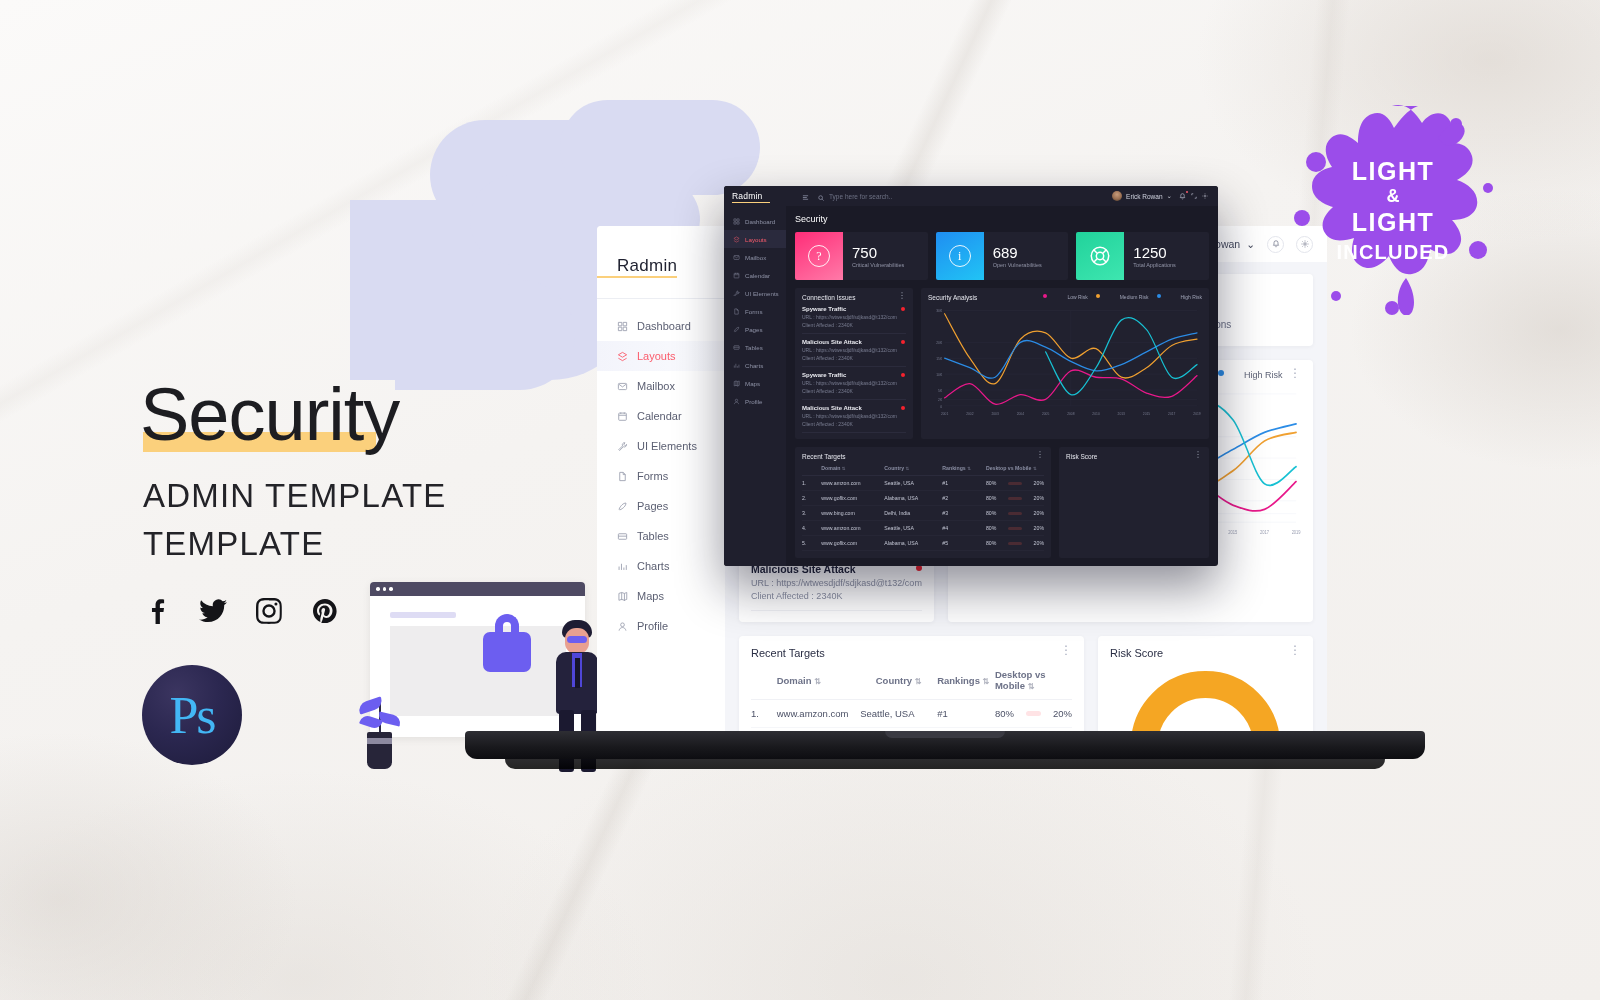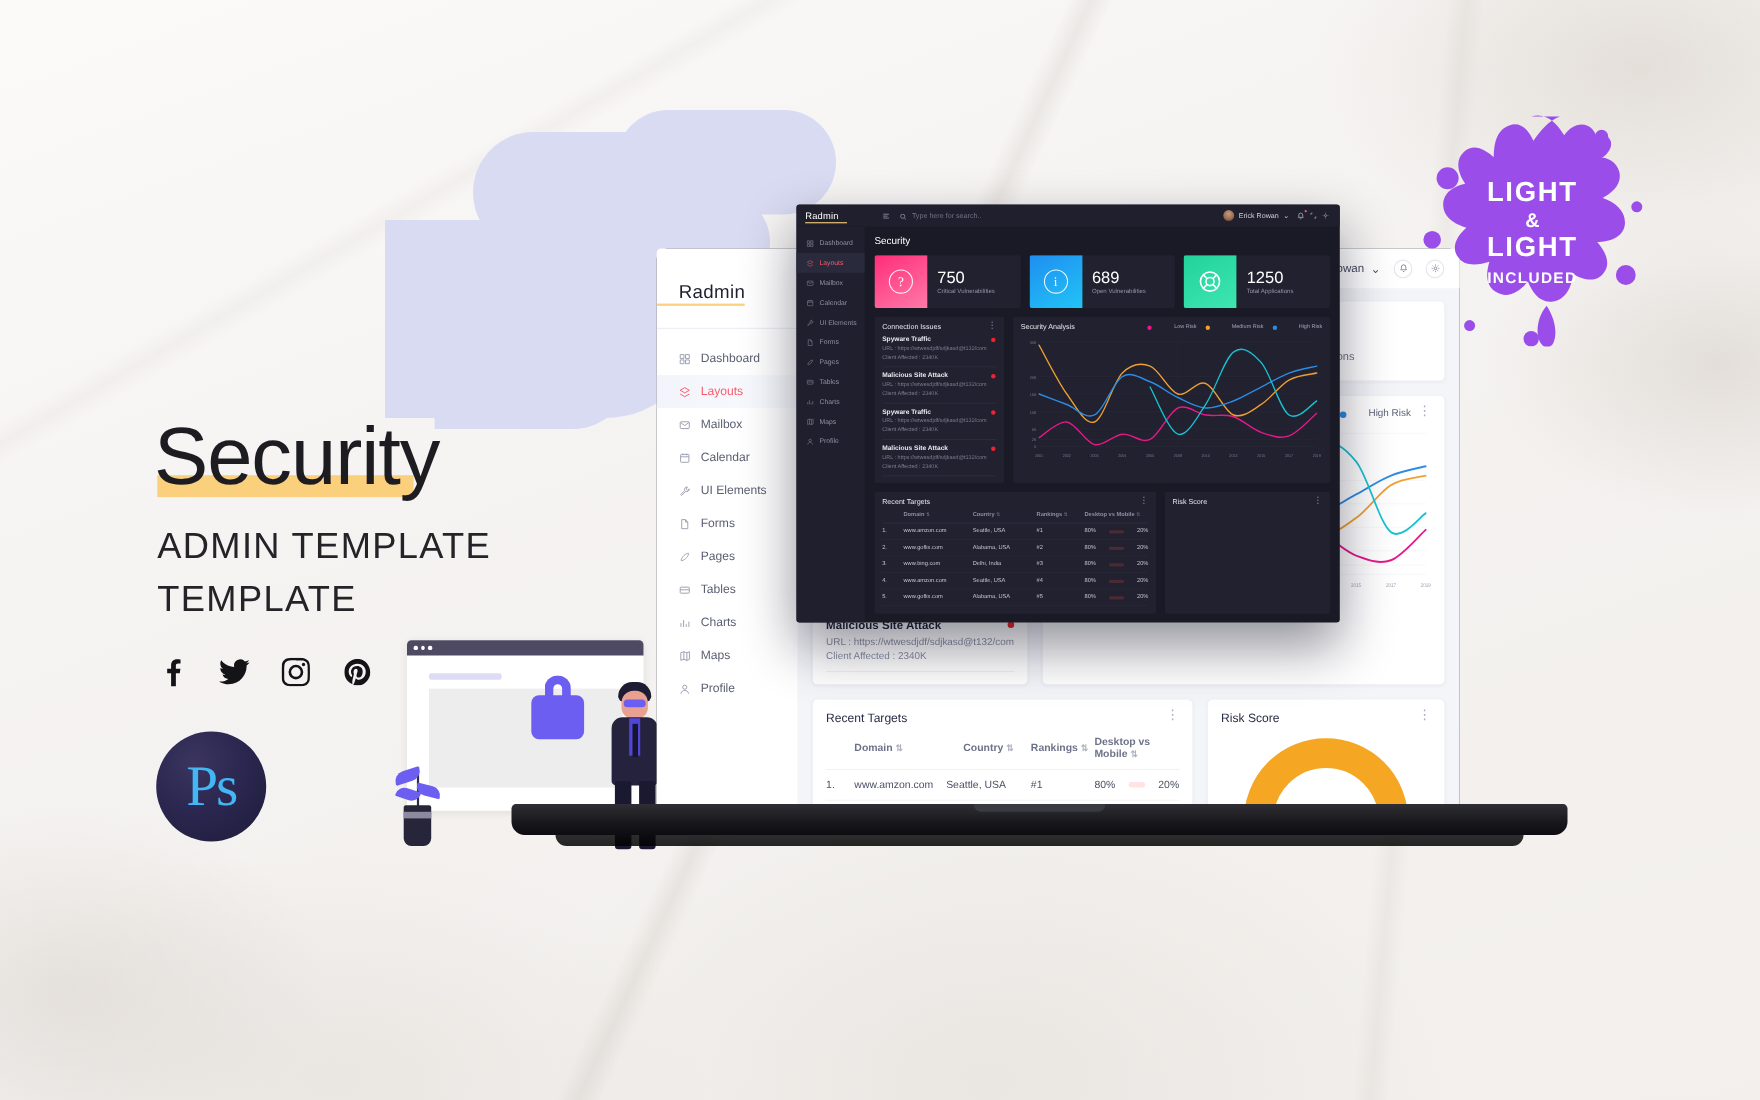--- a/index.html
+++ b/index.html
@@ -175,21 +175,21 @@
   .l-card-lbl { font-size: 10px; color: #6c7186; margin-top: 3px; }
 
   #l-row2 { display: flex; gap: 14px; margin-top: 14px; }
   #l-conn { width: 195px; background: #fff; border-radius: 4px; padding: 11px 12px; flex: none; box-shadow: 0 1px 4px rgba(30,35,60,.05); }
   .l-issue { padding: 9px 0; border-bottom: 1px solid #f0f1f5; position: relative; }
   .l-issue-t { font-size: 10.5px; color: #1f2236; font-weight: bold; }
   .l-issue-s { font-size: 9px; color: #8b90a3; margin-top: 3px; }
   .l-dot-red { position: absolute; right: 0; top: 11px; width: 6px; height: 6px; border-radius: 50%; background: #f5222d; }
   #l-chart { flex: 1; background: #fff; border-radius: 4px; padding: 10px 12px; box-shadow: 0 1px 4px rgba(30,35,60,.05); min-width: 0; }
   .l-legend { display: flex; gap: 14px; justify-content: flex-end; font-size: 9px; color: #5e6377; }
-  .lg { display: flex; align-items: flex-end; gap: 20px; }
+  .lg { display: flex; align-items: flex-start; gap: 20px; }
   .lg-d { width: 6px; height: 6px; border-radius: 50%; }
 
   #l-row3 { display: flex; gap: 14px; margin-top: 14px; }
   #l-targets { flex: 1; background: #fff; border-radius: 4px; padding: 11px 12px; box-shadow: 0 1px 4px rgba(30,35,60,.05); min-width:0; }
   #l-risk { width: 215px; flex: none; background: #fff; border-radius: 4px; padding: 11px 12px; box-shadow: 0 1px 4px rgba(30,35,60,.05); }
   .panel-head { display: flex; justify-content: space-between; align-items: flex-start; }
   .panel-title { font-size: 11px; color: #2a2e44; }
   .dots-v { color: #a6abbd; font-size: 12px; line-height: .6; cursor: pointer; letter-spacing: 0; }
   .l-th { font-size: 9.5px; color: #6d7288; padding: 10px 0 8px 0; border-bottom: 1px solid #f0f1f5; }
   .l-td { font-size: 9.5px; color: #4c5166; padding: 8px 0; border-bottom: 1px solid #f5f6f9; }
@@ -262,21 +262,21 @@
   #splash { position: absolute; left: 1288px; top: 100px; width: 210px; height: 215px; }
   #splash svg { position: absolute; inset: 0; }
   #splash-txt {
     position: absolute; inset: 0; display: flex; flex-direction: column;
     align-items: center; justify-content: center; color: #fff; text-align: center;
     padding-top: 6px;
   }
   #sp1 { font-size: 25px; font-weight: bold; letter-spacing: 1.5px; line-height: 1.12; }
   #sp2 { font-size: 18px; font-weight: bold; line-height: 1.25; }
   #sp3 { font-size: 25px; font-weight: bold; letter-spacing: 1.5px; line-height: 1.12; }
-  #sp4 { font-size: 14px; font-weight: bold; letter-spacing: 1.2px; margin-top: 5px; }
+  #sp4 { font-size: 20px; font-weight: bold; letter-spacing: 1.2px; margin-top: 5px; }
 </style>
 </head>
 <body>
 
 <div id="bg"></div>
 <div class="blob" id="blob-a"></div>
 <div class="blob" id="blob-b"></div>
 <div class="blob" id="blob-c"></div>
 <div class="blob" id="blob-d"></div>
 <div class="blob" id="blob-e"></div>

